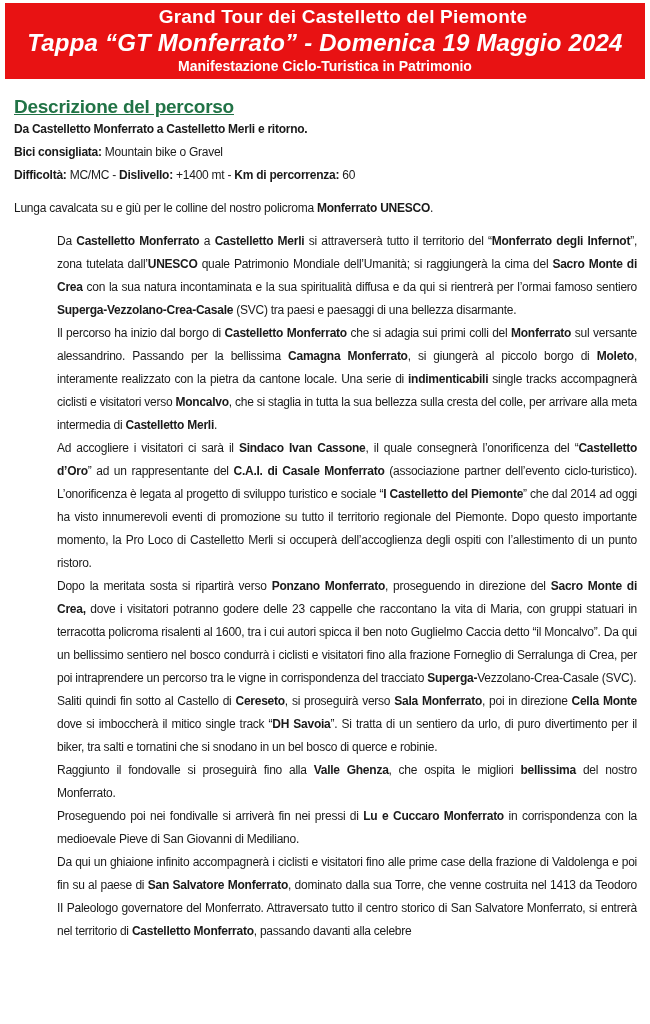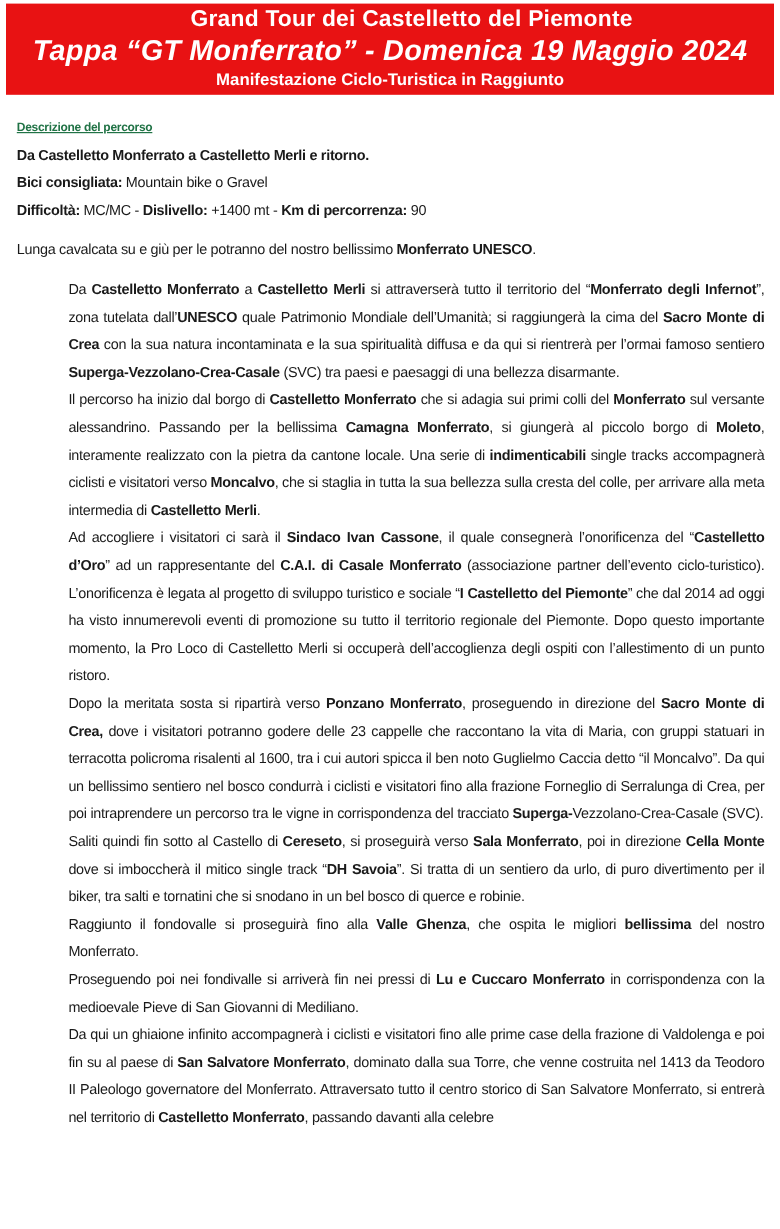--- a/index.html
+++ b/index.html
@@ -21,52 +21,52 @@
     text-align:center;
     font-weight:bold;
     padding:2px 0 4px 0;
   }
   .banner-line1{font-size:19px;line-height:24px;letter-spacing:0.2px;padding-left:36px;}
   .banner-line2{font-size:24px;line-height:28px;letter-spacing:0.2px;font-style:italic;}
   .banner-line3{font-size:14px;line-height:18px;}
   .content{padding:16px 13px 0 14px;}
   .section{margin-bottom:10px;}
   .heading{
-    font-size:10px;font-weight:bold;color:var(--heading);
+    font-size:19px;font-weight:bold;color:var(--heading);
     text-decoration:underline;margin:0;line-height:23px;letter-spacing:-0.25px;
   }
   .lines{font-size:12px;line-height:23px;letter-spacing:-0.25px;}
   .lines b{letter-spacing:-0.25px;}
   .para{text-align:justify;margin-left:43px;}
 </style>
 </head>
 <body>
 
 <div class="page">
 
   <header class="banner">
     <div class="banner-line1">Grand Tour dei Castelletto del Piemonte</div>
     <div class="banner-line2">Tappa “GT Monferrato” - Domenica 19 Maggio 2024</div>
-    <div class="banner-line3">Manifestazione Ciclo-Turistica in Raggiunto</div>
+    <div class="banner-line3">Manifestazione Ciclo-Turistica in Patrimonio</div>
   </header>
 
   <main class="content">
 
     <section class="section">
       <h2 class="heading">Descrizione del percorso</h2>
       <div class="lines">
           <div class="line"><b>Da Castelletto Monferrato a Castelletto Merli e ritorno.</b></div>
           <div class="line"><b>Bici consigliata:</b><span> Mountain bike o Gravel</span></div>
-          <div class="line"><b>Difficoltà:</b><span> MC/MC - </span><b>Dislivello:</b><span> +1400 mt - </span><b>Km di percorrenza:</b><span> 90</span></div>
+          <div class="line"><b>Difficoltà:</b><span> MC/MC - </span><b>Dislivello:</b><span> +1400 mt - </span><b>Km di percorrenza:</b><span> 60</span></div>
         </div>
     </section>
 
     <section class="section">
       <div class="lines">
-          <div class="line"><span>Lunga cavalcata su e giù per le potranno del nostro bellissimo </span><b>Monferrato UNESCO</b><span>.</span></div>
+          <div class="line"><span>Lunga cavalcata su e giù per le colline del nostro policroma </span><b>Monferrato UNESCO</b><span>.</span></div>
         </div>
     </section>
 
     <section class="section">
       <div class="lines">
           <div class="para"><span>Da </span><b>Castelletto Monferrato</b><span> a </span><b>Castelletto Merli</b><span> si attraverserà tutto il territorio del “</span><b>Monferrato degli Infernot</b><span>”, zona tutelata dall’</span><b>UNESCO</b><span> quale Patrimonio Mondiale dell’Umanità; si raggiungerà la cima del </span><b>Sacro Monte di Crea</b><span> con la sua natura incontaminata e la sua spiritualità diffusa e da qui si rientrerà per l’ormai famoso sentiero </span><b>Superga-Vezzolano-Crea-Casale</b><span> (SVC) tra paesi e paesaggi di una bellezza disarmante.</span></div>
           <div class="para"><span>Il percorso ha inizio dal borgo di </span><b>Castelletto Monferrato</b><span> che si adagia sui primi colli del </span><b>Monferrato</b><span> sul versante alessandrino. Passando per la bellissima </span><b>Camagna Monferrato</b><span>, si giungerà al piccolo borgo di </span><b>Moleto</b><span>, interamente realizzato con la pietra da cantone locale. Una serie di </span><b>indimenticabili</b><span> single tracks accompagnerà ciclisti e visitatori verso </span><b>Moncalvo</b><span>, che si staglia in tutta la sua bellezza sulla cresta del colle, per arrivare alla meta intermedia di </span><b>Castelletto Merli</b><span>.</span></div>
           <div class="para"><span>Ad accogliere i visitatori ci sarà il </span><b>Sindaco Ivan Cassone</b><span>, il quale consegnerà l’onorificenza del “</span><b>Castelletto d’Oro</b><span>” ad un rappresentante del </span><b>C.A.I. di Casale Monferrato</b><span> (associazione partner dell’evento ciclo-turistico). L’onorificenza è legata al progetto di sviluppo turistico e sociale “</span><b>I Castelletto del Piemonte</b><span>” che dal 2014 ad oggi ha visto innumerevoli eventi di promozione su tutto il territorio regionale del Piemonte. Dopo questo importante momento, la Pro Loco di Castelletto Merli si occuperà dell’accoglienza degli ospiti con l’allestimento di un punto ristoro.</span></div>
           <div class="para"><span>Dopo la meritata sosta si ripartirà verso </span><b>Ponzano Monferrato</b><span>, proseguendo in direzione del </span><b>Sacro Monte di Crea,</b><span> dove i visitatori potranno godere delle 23 cappelle che raccontano la vita di Maria, con gruppi statuari in terracotta policroma risalenti al 1600, tra i cui autori spicca il ben noto Guglielmo Caccia detto “il Moncalvo”. Da qui un bellissimo sentiero nel bosco condurrà i ciclisti e visitatori fino alla frazione Forneglio di Serralunga di Crea, per poi intraprendere un percorso tra le vigne in corrispondenza del tracciato </span><b>Superga-</b><span>Vezzolano-Crea-Casale (SVC).</span></div>
           <div class="para"><span>Saliti quindi fin sotto al Castello di </span><b>Cereseto</b><span>, si proseguirà verso </span><b>Sala Monferrato</b><span>, poi in direzione </span><b>Cella Monte</b><span> dove si imboccherà il mitico single track “</span><b>DH Savoia</b><span>”. Si tratta di un sentiero da urlo, di puro divertimento per il biker, tra salti e tornatini che si snodano in un bel bosco di querce e robinie.</span></div>

